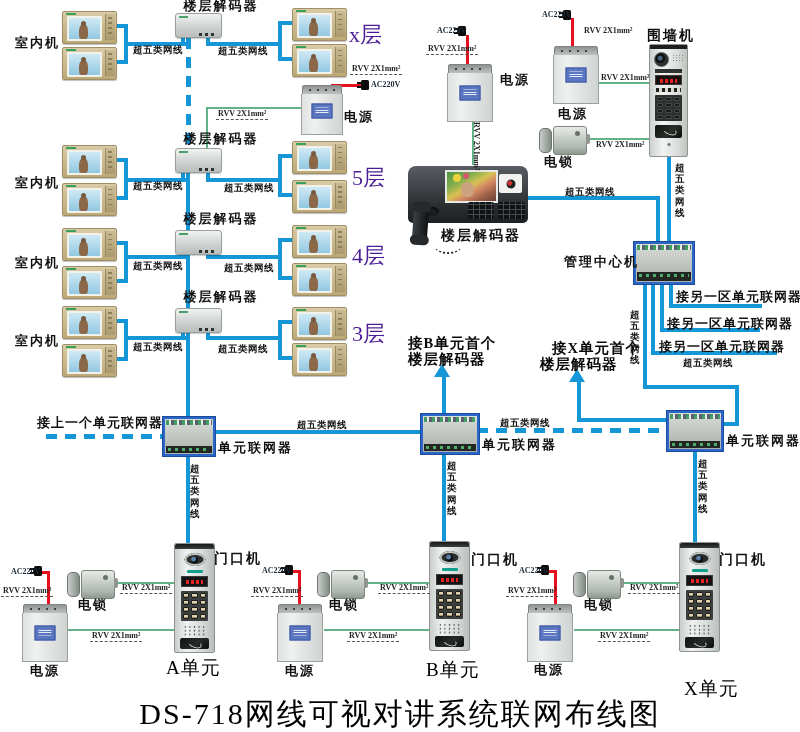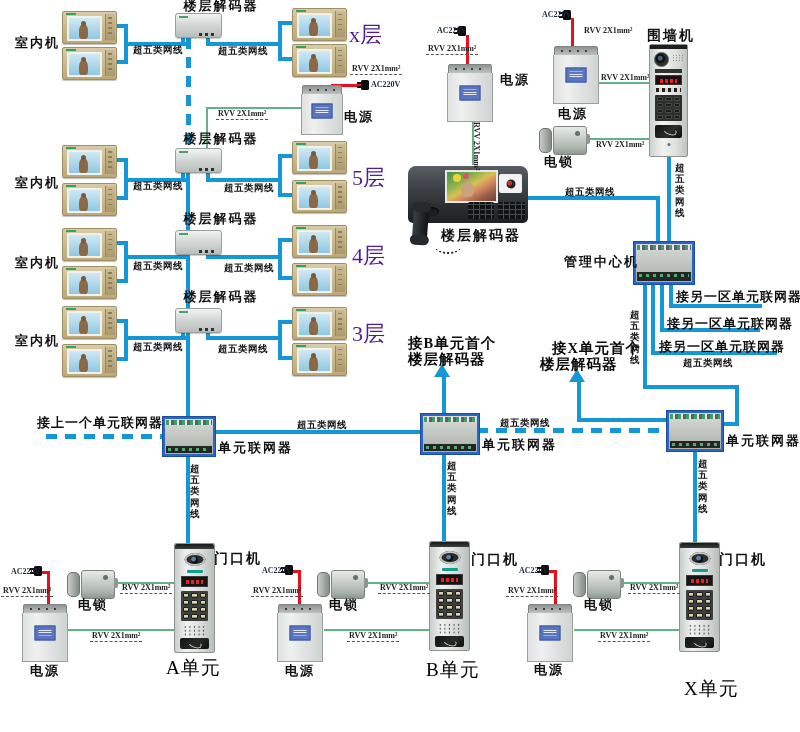--- a/index.html
+++ b/index.html
@@ -109,20 +109,21 @@
   
   .plug{position:absolute;width:8px;height:10px;background:#0b0b0b;border-radius:1.5px}
   .plug::before,.plug::after{content:'';position:absolute;left:-4px;width:4px;height:2px;background:#0b0b0b}
   .plug::before{top:2px}
   .plug::after{bottom:2px}
 </style>
 </head>
 <body>
 
 <div id="diagram">
+  <div class="title">DS-718网线可视对讲系统联网布线图</div>
 <div class="wire bh" style="left: 115px; top: 24px; width: 13px;"></div>
     <div class="wire bh" style="left: 115px; top: 60px; width: 13px;"></div>
     <div class="wire bv" style="left: 124px; top: 24px; height: 40px;"></div>
     <div class="wire bh" style="left: 124px; top: 42px; width: 64px;"></div>
     <div class="wire bv" style="left: 181px; top: 34px; height: 12px;"></div>
     <div class="wire bv" style="left: 206px; top: 34px; height: 12px;"></div>
     <div class="wire bh" style="left: 206px; top: 42px; width: 76px;"></div>
     <div class="wire bv" style="left: 278px; top: 21px; height: 40px;"></div>
     <div class="wire bh" style="left: 278px; top: 21px; width: 18px;"></div>
     <div class="wire bh" style="left: 278px; top: 57px; width: 18px;"></div>

